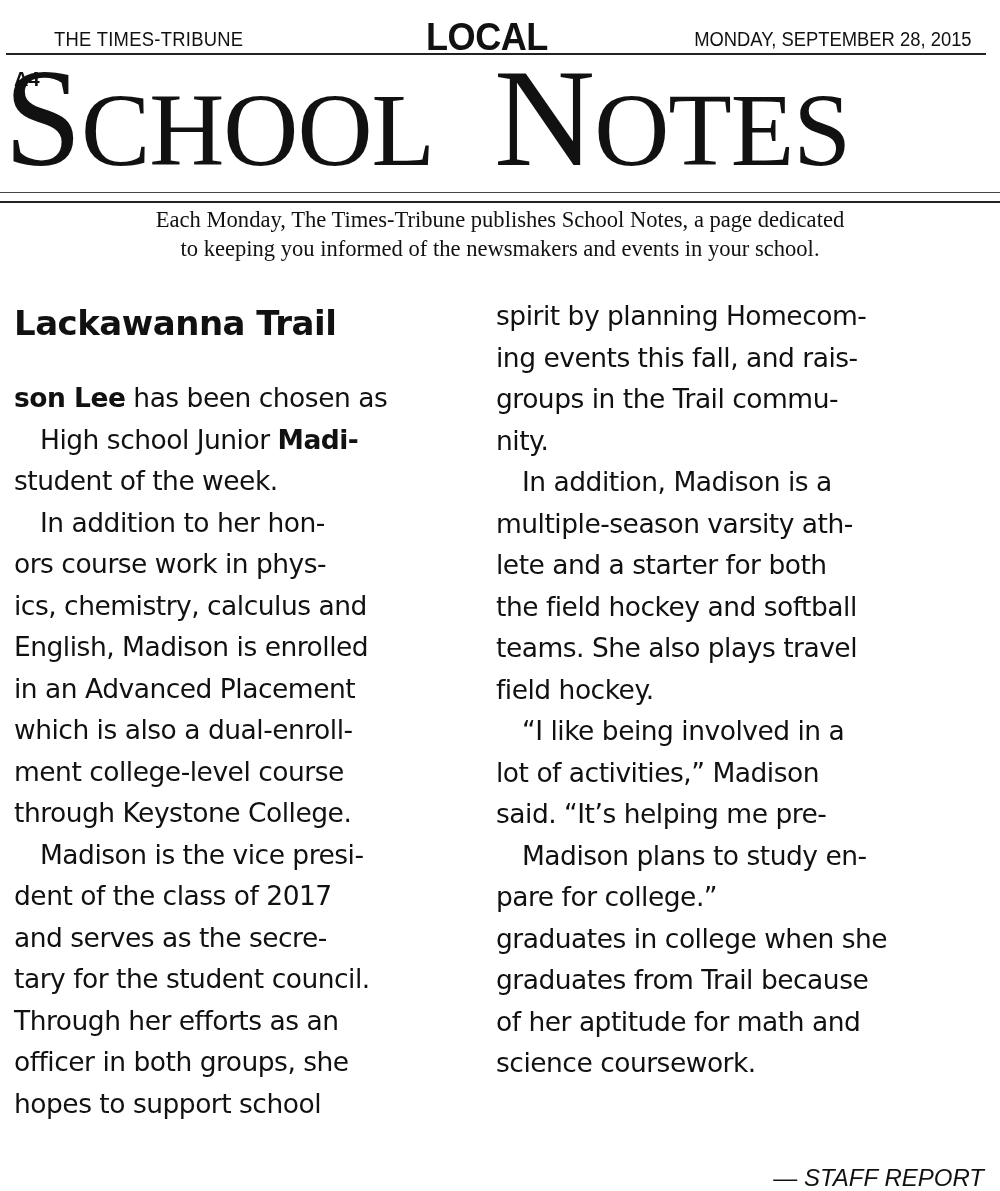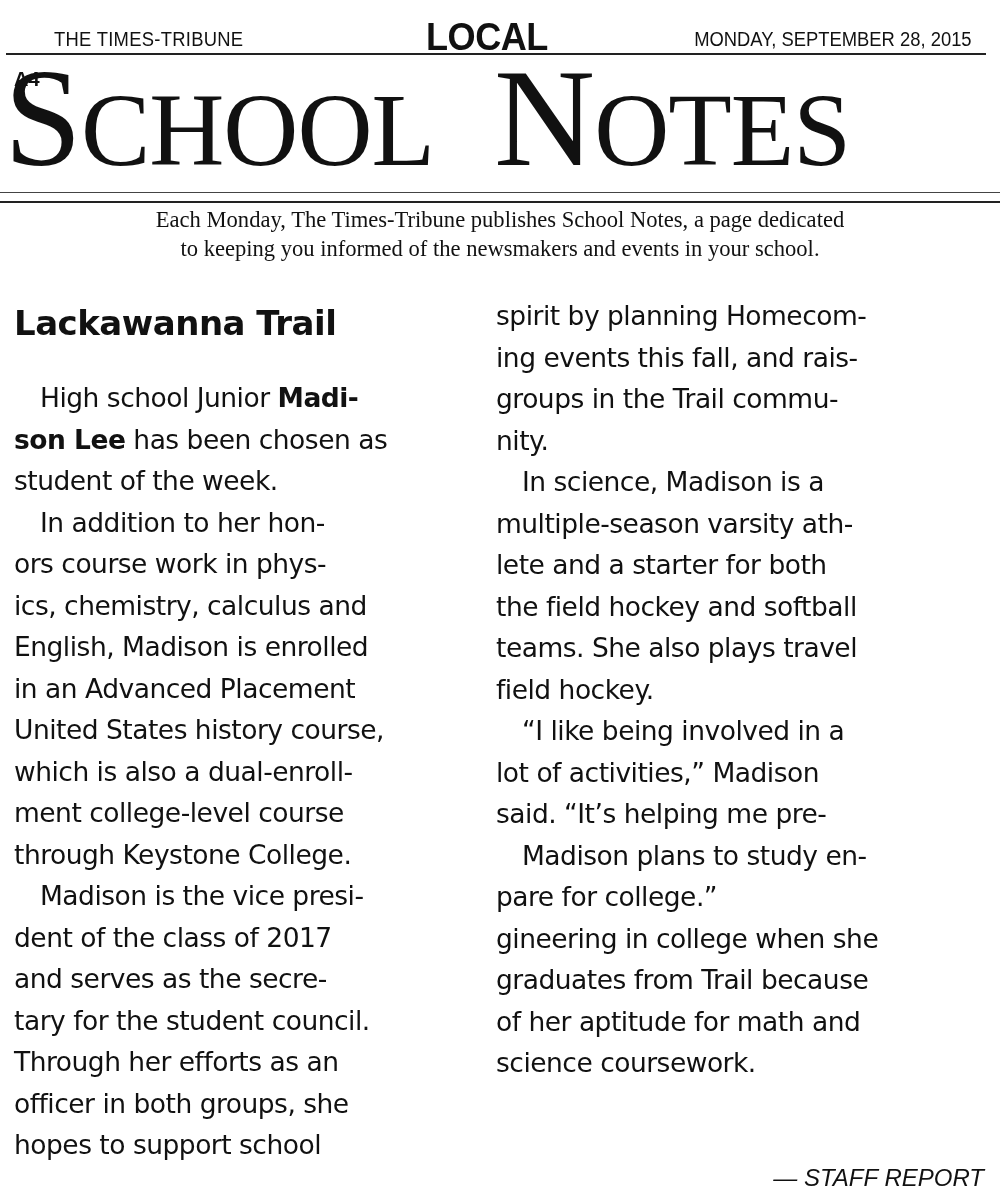--- a/index.html
+++ b/index.html
@@ -151,56 +151,55 @@
 
 <div class="rules-mid"></div>
 
 <div class="intro">
   <span class="line">Each Monday, The Times-Tribune publishes School Notes, a page dedicated</span>
   <span class="line">to keeping you informed of the newsmakers and events in your school.</span>
 </div>
 
 <div class="col left">
   <div class="headline">Lackawanna Trail</div>
+  <span class="line"><span class="bold">son Lee</span><span> has been chosen as</span></span>
   <span class="line indent"><span>High school Junior </span><span class="bold">Madi-</span></span>
-  <span class="line"><span class="bold">son Lee</span><span> has been chosen as</span></span>
   <span class="line">student of the week.</span>
   <span class="line indent">In addition to her hon-</span>
   <span class="line">ors course work in phys-</span>
   <span class="line">ics, chemistry, calculus and</span>
   <span class="line">English, Madison is enrolled</span>
   <span class="line">in an Advanced Placement</span>
-  <span class="line">United States history course,</span>
   <span class="line">which is also a dual-enroll-</span>
   <span class="line">ment college-level course</span>
   <span class="line">through Keystone College.</span>
   <span class="line indent">Madison is the vice presi-</span>
   <span class="line">dent of the class of 2017</span>
   <span class="line">and serves as the secre-</span>
   <span class="line">tary for the student council.</span>
   <span class="line">Through her efforts as an</span>
   <span class="line">officer in both groups, she</span>
   <span class="line">hopes to support school</span>
 </div>
 
 <div class="col right">
   <span class="line">spirit by planning Homecom-</span>
   <span class="line">ing events this fall, and rais-</span>
   <span class="line">groups in the Trail commu-</span>
   <span class="line">nity.</span>
-  <span class="line indent">In science, Madison is a</span>
+  <span class="line indent">In addition, Madison is a</span>
   <span class="line">multiple-season varsity ath-</span>
   <span class="line">lete and a starter for both</span>
   <span class="line">the field hockey and softball</span>
   <span class="line">teams. She also plays travel</span>
   <span class="line">field hockey.</span>
   <span class="line indent">“I like being involved in a</span>
   <span class="line">lot of activities,” Madison</span>
   <span class="line">said. “It’s helping me pre-</span>
   <span class="line indent">Madison plans to study en-</span>
   <span class="line">pare for college.”</span>
-  <span class="line">gineering in college when she</span>
+  <span class="line">graduates in college when she</span>
   <span class="line">graduates from Trail because</span>
   <span class="line">of her aptitude for math and</span>
   <span class="line">science coursework.</span>
 </div>
 
 <div class="byline">— STAFF REPORT</div>
 
 </body></html>

